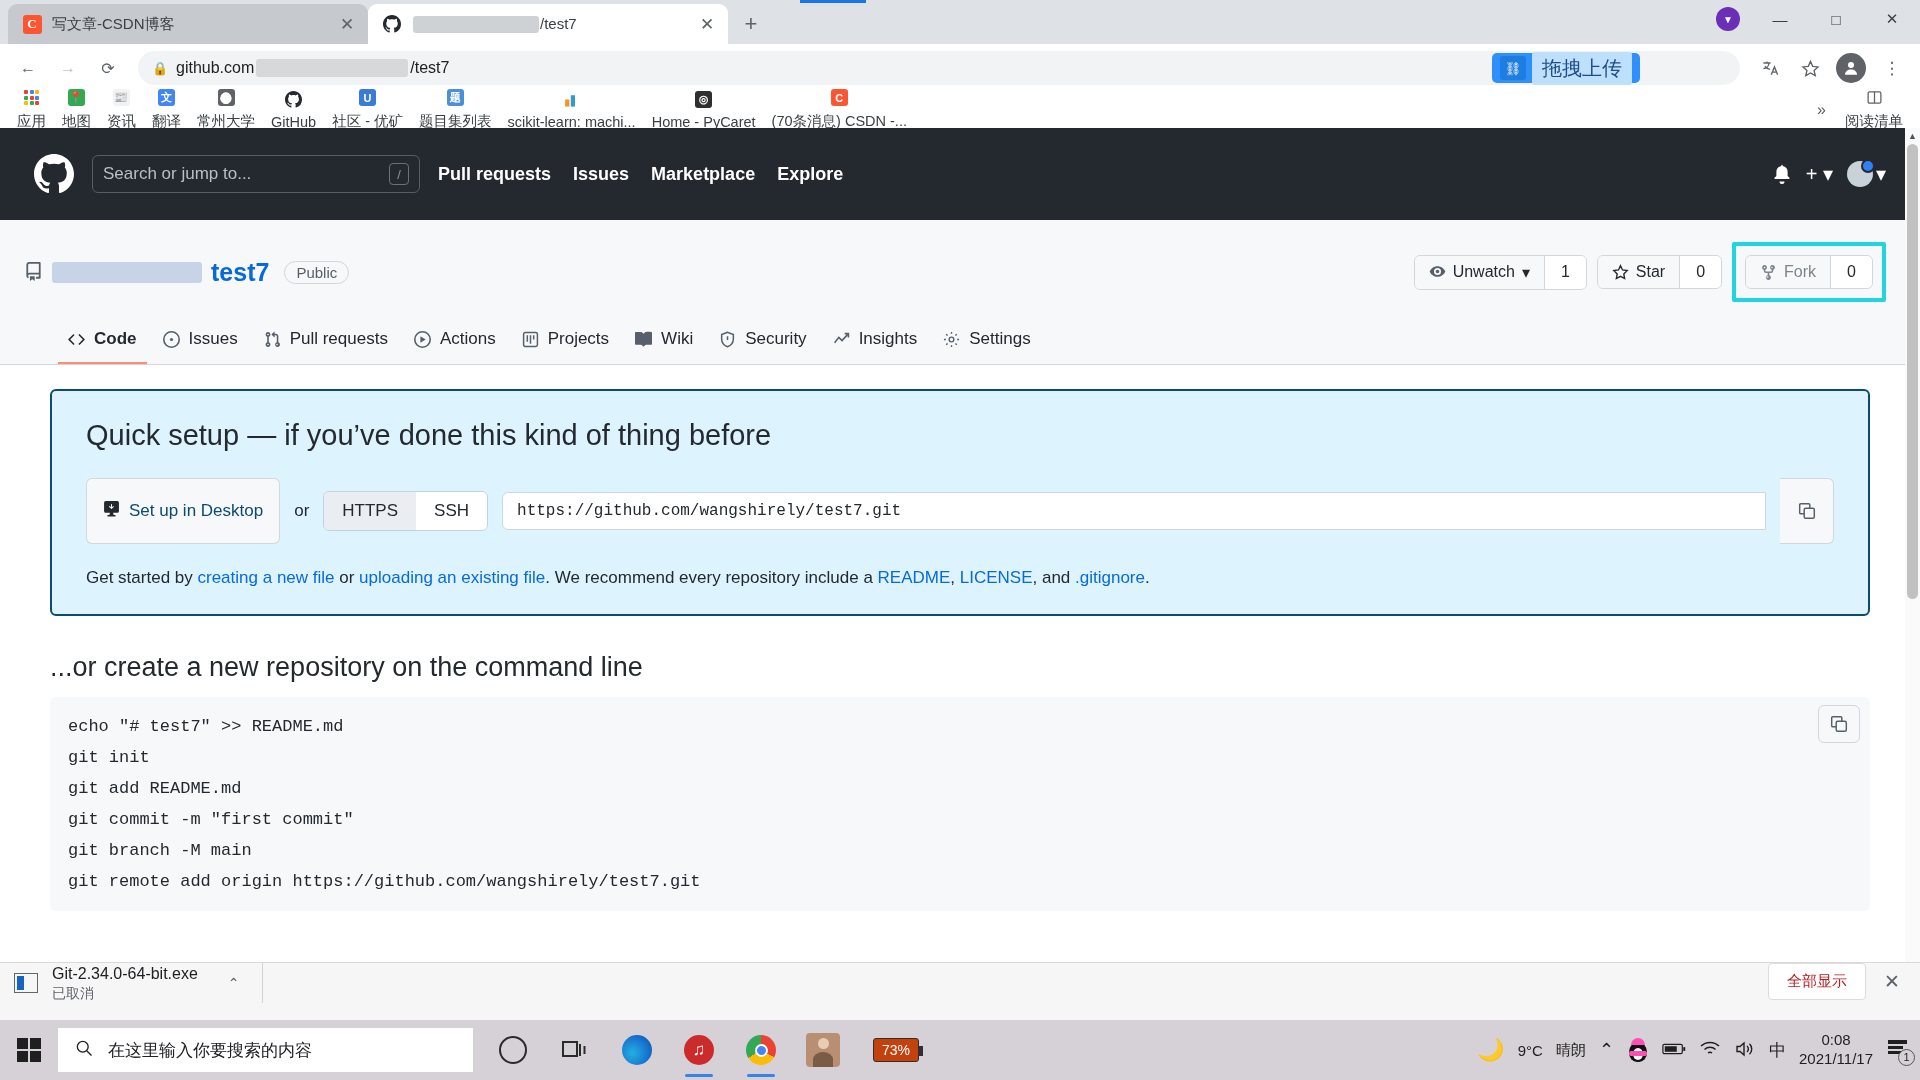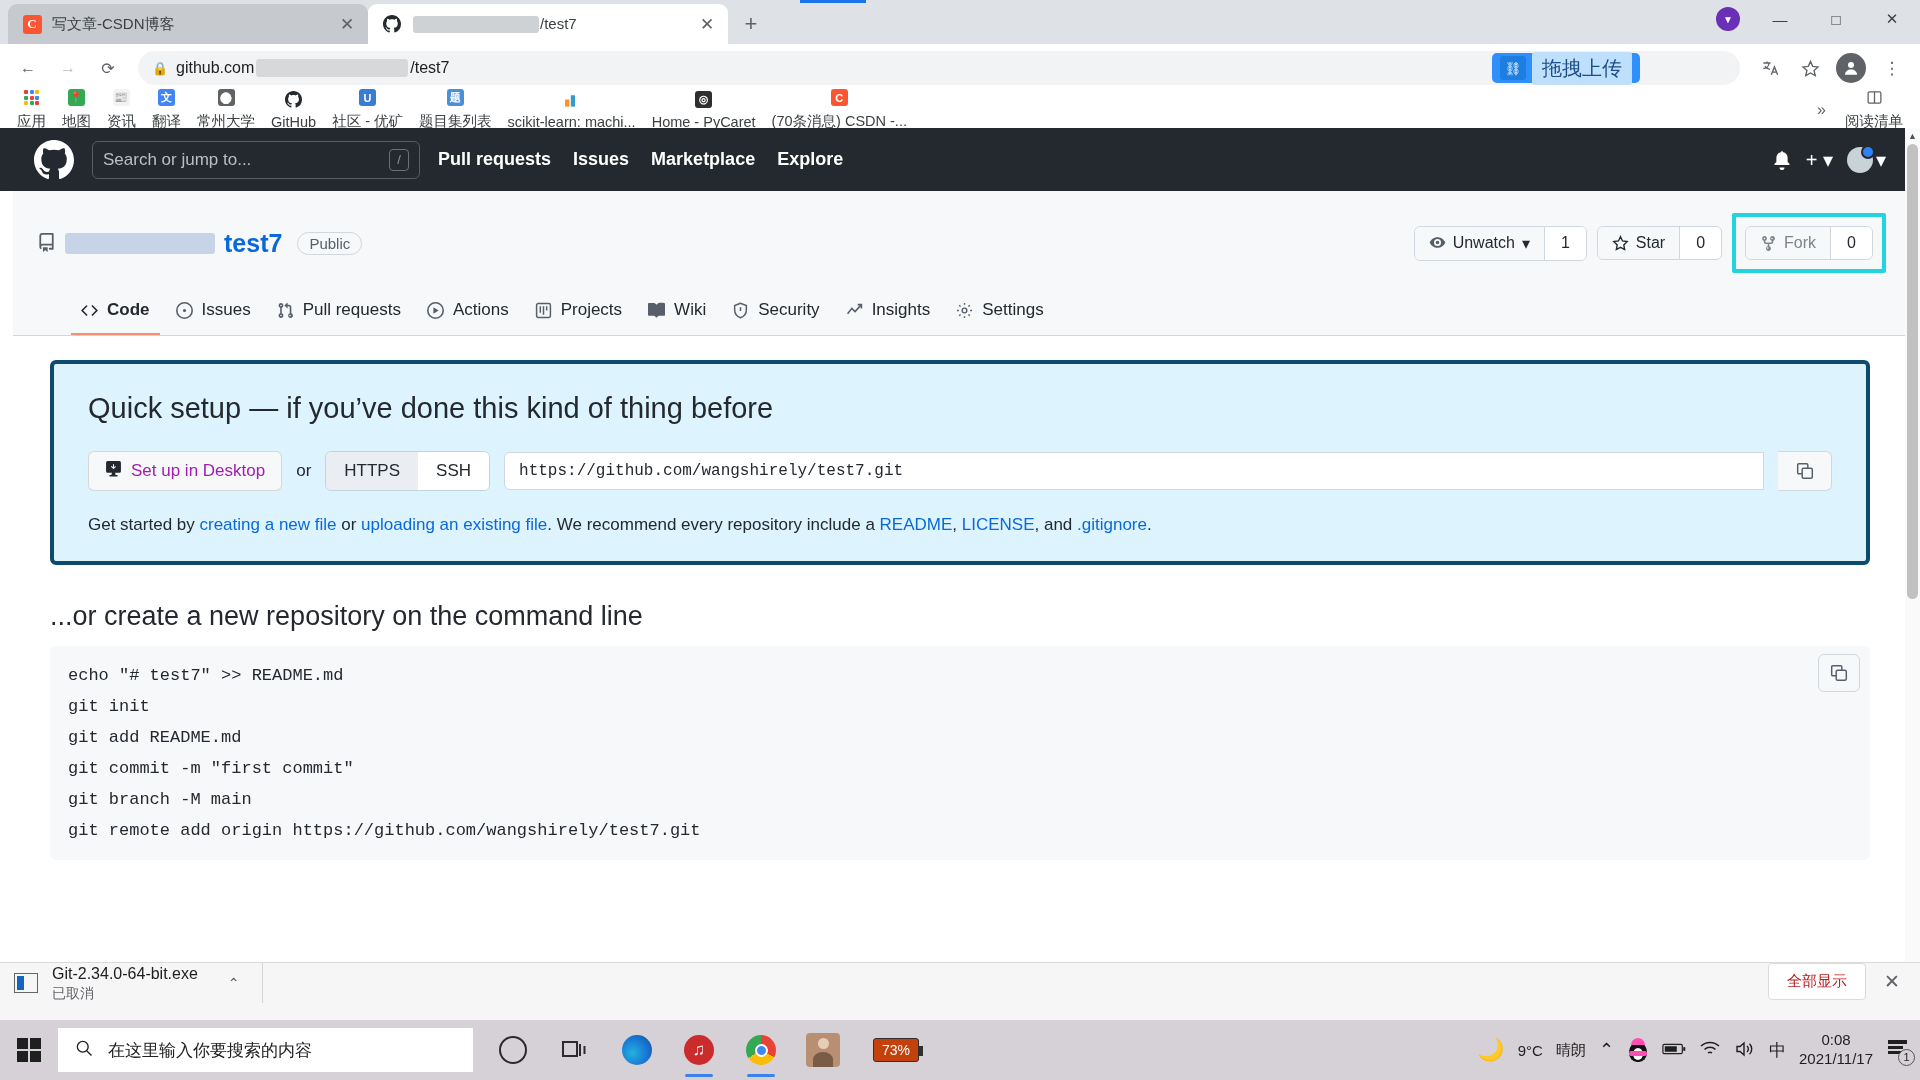--- a/index.html
+++ b/index.html
@@ -73,36 +73,36 @@
   .bm .fav { width: 17px; height: 17px; flex:0 0 17px; border-radius:3px; display:flex; align-items:center; justify-content:center; font-size:11px; color:#fff; font-weight:bold;}
   .bm-right { margin-left: auto; display:flex; align-items:center; gap: 4px; }
   .chev { padding: 4px 8px; color:#5f6368; font-size: 16px; }
   .grid-ico { display:grid; grid-template-columns: repeat(3,4px); grid-template-rows: repeat(3,4px); gap:1.5px; }
   .grid-ico i { display:block; width:4px; height:4px; border-radius:1px;}
 
   
   .page { flex: 1; position: relative; overflow: hidden; background: #fff; }
 
   
-  .gh-header { height: 63px; background: #24292f; display:flex; align-items:center; padding: 0 34px; gap: 18px; }
+  .gh-header { height: 92px; background: #24292f; display:flex; align-items:center; padding: 0 34px; gap: 18px; }
   .gh-logo { width: 40px; height: 40px; color: #fff; }
   .gh-search {
     width: 328px; height: 38px; border: 1px solid #565c63; border-radius: 6px;
     display:flex; align-items:center; padding: 0 10px; color:#b9bfc6; font-size: 17px;
   }
   .gh-search .slash { margin-left: auto; border:1px solid #6a7179; border-radius:4px; width:20px; height:22px;
        display:flex; align-items:center; justify-content:center; font-size:13px; color:#8b949e; }
   .gh-nav { display:flex; gap: 22px; font-size: 18px; font-weight: 600; color:#fff; }
   .gh-right { margin-left:auto; display:flex; align-items:center; gap: 14px; color:#fff; }
   .gh-right .ic { font-size: 20px; display:flex; align-items:center; gap:3px;}
   .gh-av { width:26px;height:26px;border-radius:50%;background:#c9d1d9; position:relative;}
   .gh-av:after{content:"";position:absolute;top:-2px;right:-2px;width:10px;height:10px;border-radius:50%;background:#2f81f7;border:2px solid #24292f;}
 
   
-  .repo-head { background:#f6f8fa; border-bottom:1px solid #d0d7de; padding: 22px 34px 0 24px; margin-left: 13px; }
+  .repo-head { background:#f6f8fa; border-bottom:1px solid #d0d7de; padding: 22px 34px 0 24px; }
   .repo-title-row { display:flex; align-items:center; }
   .repo-title { display:flex; align-items:center; gap:9px; font-size: 25px; }
   .repo-ico { color:#57606a; }
   .repo-owner { display:inline-block; width: 150px; height: 21px; background:#c7d4e8; border-radius: 3px; }
   .repo-name { color:#0969da; font-weight: 600; }
   .badge-public { border:1px solid #d0d7de; border-radius: 2em; padding: 2px 11px; font-size: 15px; color:#57606a; margin-left: 6px; }
   .repo-actions { margin-left:auto; display:flex; align-items:center; gap: 10px; position: relative; }
   .btn-group { display:flex; border:1px solid #d0d7de; border-radius:6px; overflow:hidden; background:#f6f8fa; }
   .btn-group .main { padding: 7px 14px; font-size: 16px; color:#24292f; display:flex; align-items:center; gap:7px; background:#f6f8fa;}
   .btn-group .cnt { padding: 7px 16px; font-size: 16px; color:#24292f; background:#fff; border-left:1px solid #d0d7de; }
@@ -111,25 +111,25 @@
   .btn-group.fork .main { color:#7d848c; }
 
   
   .repo-tabs { display:flex; gap: 6px; padding: 0 34px; margin-top: 18px; }
   .rtab { display:flex; align-items:center; gap:9px; padding: 9px 10px 13px 10px; font-size: 17px; color:#24292f; border-bottom: 2px solid transparent; }
   .rtab.active { font-weight: 600; border-bottom: 2px solid #fd8c73; }
   .rtab svg { color:#57606a; }
 
   
   .content { padding: 24px 50px 0 50px; }
-  .quick-box { background:#ddf4ff; border:4px solid #0c4a6e; border-radius: 6px; padding: 28px 34px 26px 34px; }
+  .quick-box { background:#ddf4ff; border:2px solid #0c4a6e; border-radius: 6px; padding: 28px 34px 26px 34px; }
   .quick-title { font-size: 29px; font-weight: 400; color:#24292f; }
   .quick-row { display:flex; align-items:center; gap: 14px; margin-top: 26px; }
-  .btn-white { background:#f6f8fa; border:1px solid rgba(27,31,36,.15); border-radius:6px; padding: 8px 16px;
-     font-size:17px; color:#a21caf; display:flex; align-items:center; gap:9px; }
+  .btn-white { background:#f6f8fa; border:1px solid rgba(27,31,36,.15); border-radius:6px; padding: 21px 16px;
+     font-size:17px; color:#0c4a6e; display:flex; align-items:center; gap:9px; }
   .or { font-size: 17px; color:#24292f; }
   .seg { display:flex; border:1px solid rgba(27,31,36,.15); border-radius:6px; overflow:hidden; }
   .seg div { padding: 9px 18px; font-size: 17px; background:#fff; color:#24292f;}
   .seg div.sel { background:#eaeef2; }
   .clone-url { flex:1; background:#fff; border:1px solid #d0d7de; border-radius:6px 0 0 6px;
      padding: 9px 14px; font-family:"Liberation Mono", monospace; font-size: 16px; color:#24292f; }
   .copy-btn { border:1px solid #d0d7de; border-left:0; border-radius: 0 6px 6px 0; background:#f6f8fa;
      width: 54px; display:flex; align-items:center; justify-content:center; align-self:stretch; color:#57606a;}
   .quick-foot { margin-top: 24px; font-size: 17px; color:#24292f; }
   .quick-foot a { color:#0969da; text-decoration:none; }

